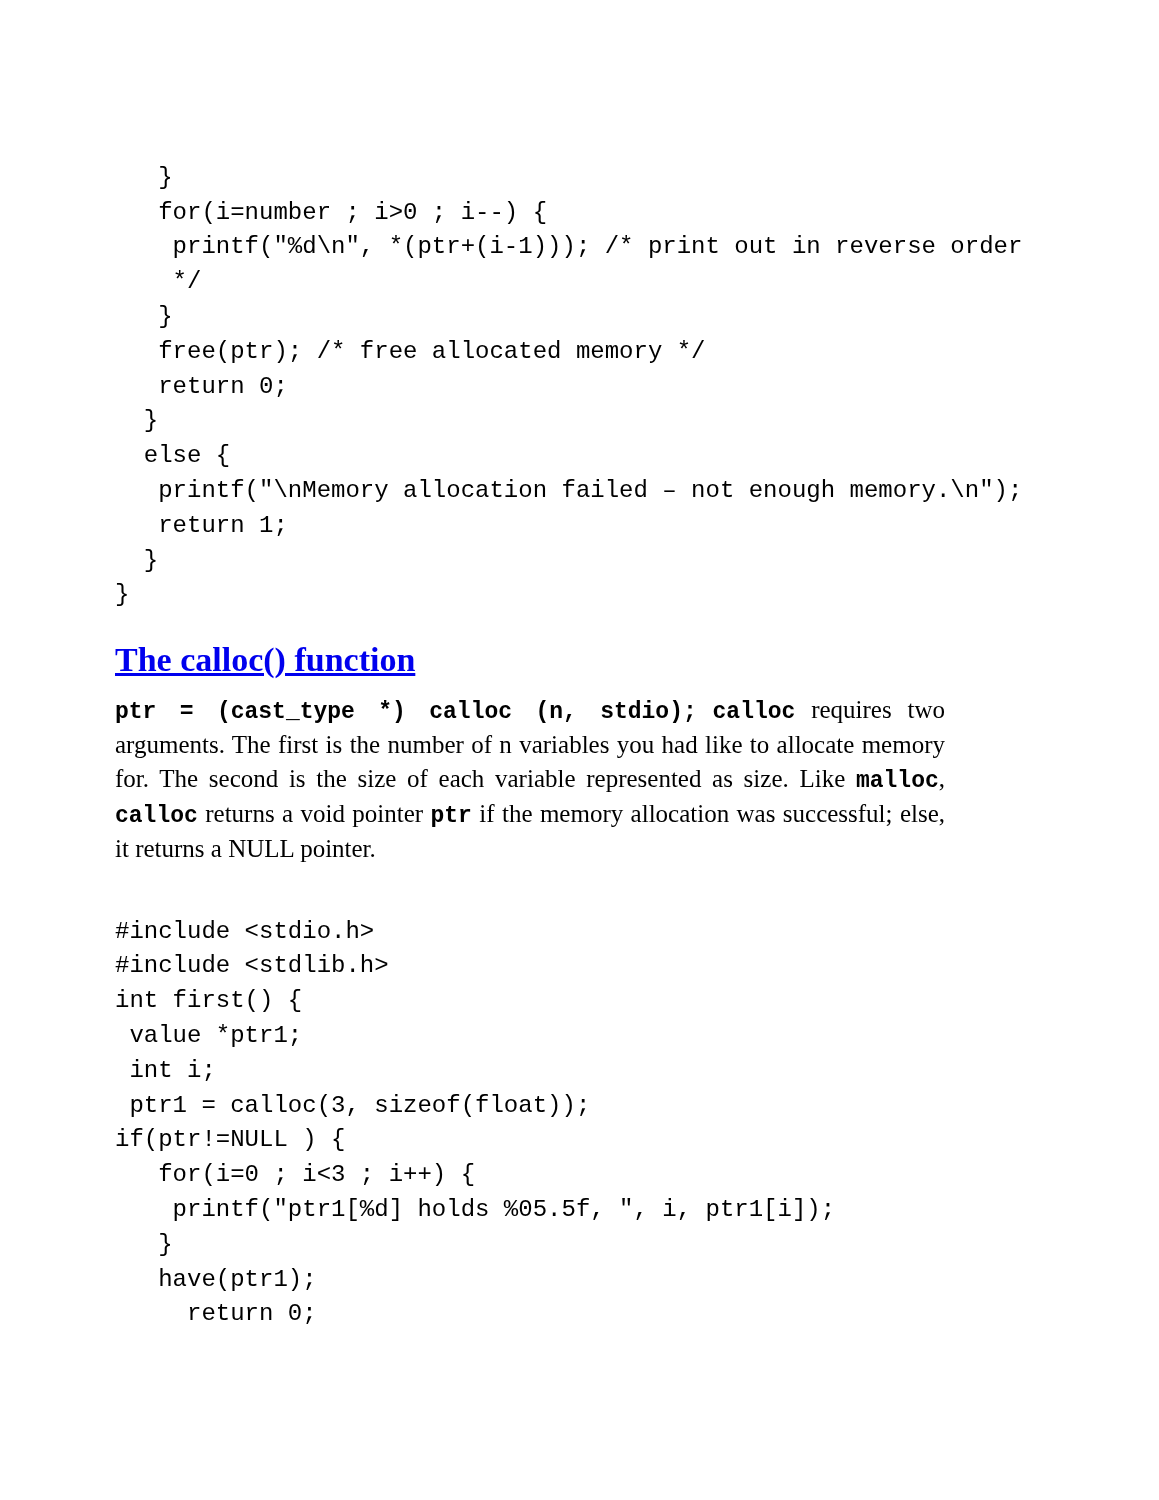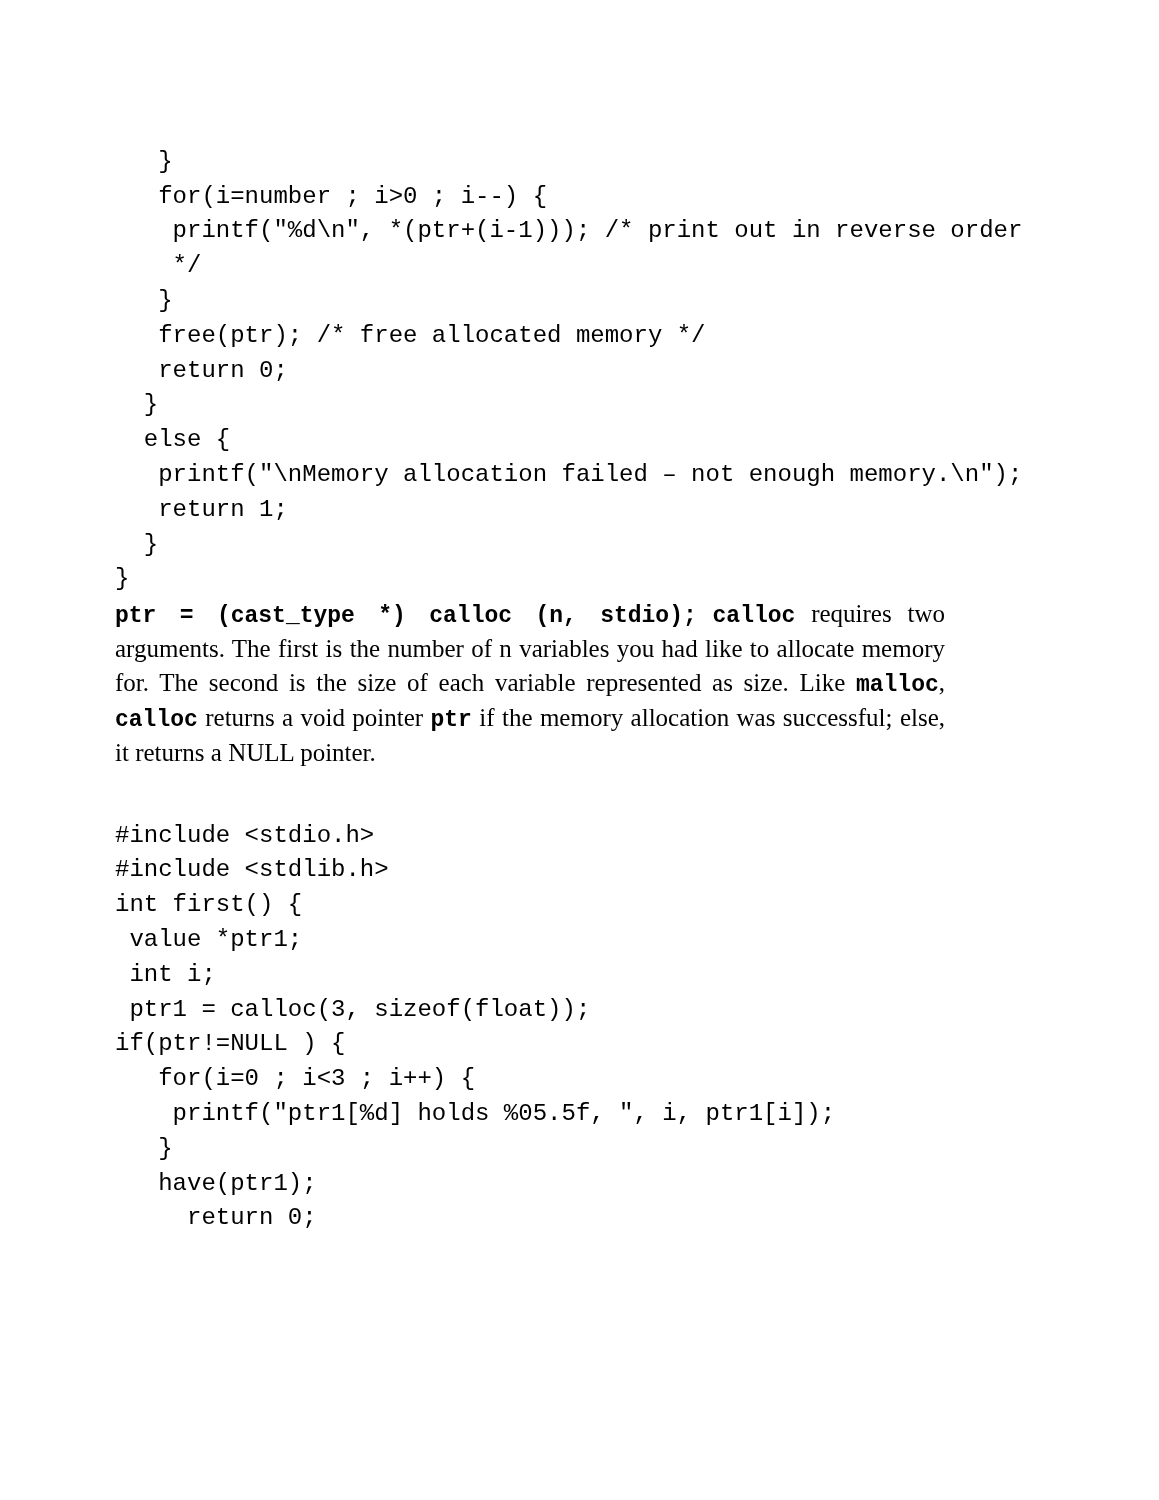--- a/index.html
+++ b/index.html
@@ -6,20 +6,21 @@
     margin: 0;
     padding: 0;
     background: #ffffff;
     font-family: Georgia, 'Times New Roman', serif;
     color: #000000;
   }
   .page {
     width: 1060px;
     box-sizing: border-box;
     padding: 110px 115px 60px 115px;
+    margin-top: 16px;
   }
   .code-block {
     font-family: "Courier New", Courier, monospace;
     font-size: 24px;
     line-height: 1.45;
     white-space: pre;
     color: #000000;
   }
   h2.section-title {
     font-family: Georgia, 'Times New Roman', serif;
@@ -56,20 +57,21 @@
 <span>   }</span>
 <span>   free(ptr); /* free allocated memory */</span>
 <span>   return 0;</span>
 <span>  }</span>
 <span>  else {</span>
 <span>   printf("\nMemory allocation failed – not enough memory.\n");</span>
 <span>   return 1;</span>
 <span>  }</span>
 <span>}</span></div>
 
+  <h2 class="section-title">The calloc() function</h2>
 
 
   <p class="body-text">
     <span class="mono-inline">ptr = (cast_type *) calloc (n, stdio);</span>
     <span class="mono-inline">calloc</span><span> requires two arguments. The first is the number of n variables you had like to allocate memory for. The second is the size of each variable represented as size. Like </span><span class="mono-inline">malloc</span><span>, </span><span class="mono-inline">calloc</span><span> returns a void pointer </span><span class="mono-inline">ptr</span><span> if the memory allocation was successful; else, it returns a NULL pointer.</span>
   </p>
 
 
   <div class="code-block">
 <span>#include &lt;stdio.h&gt;</span>

